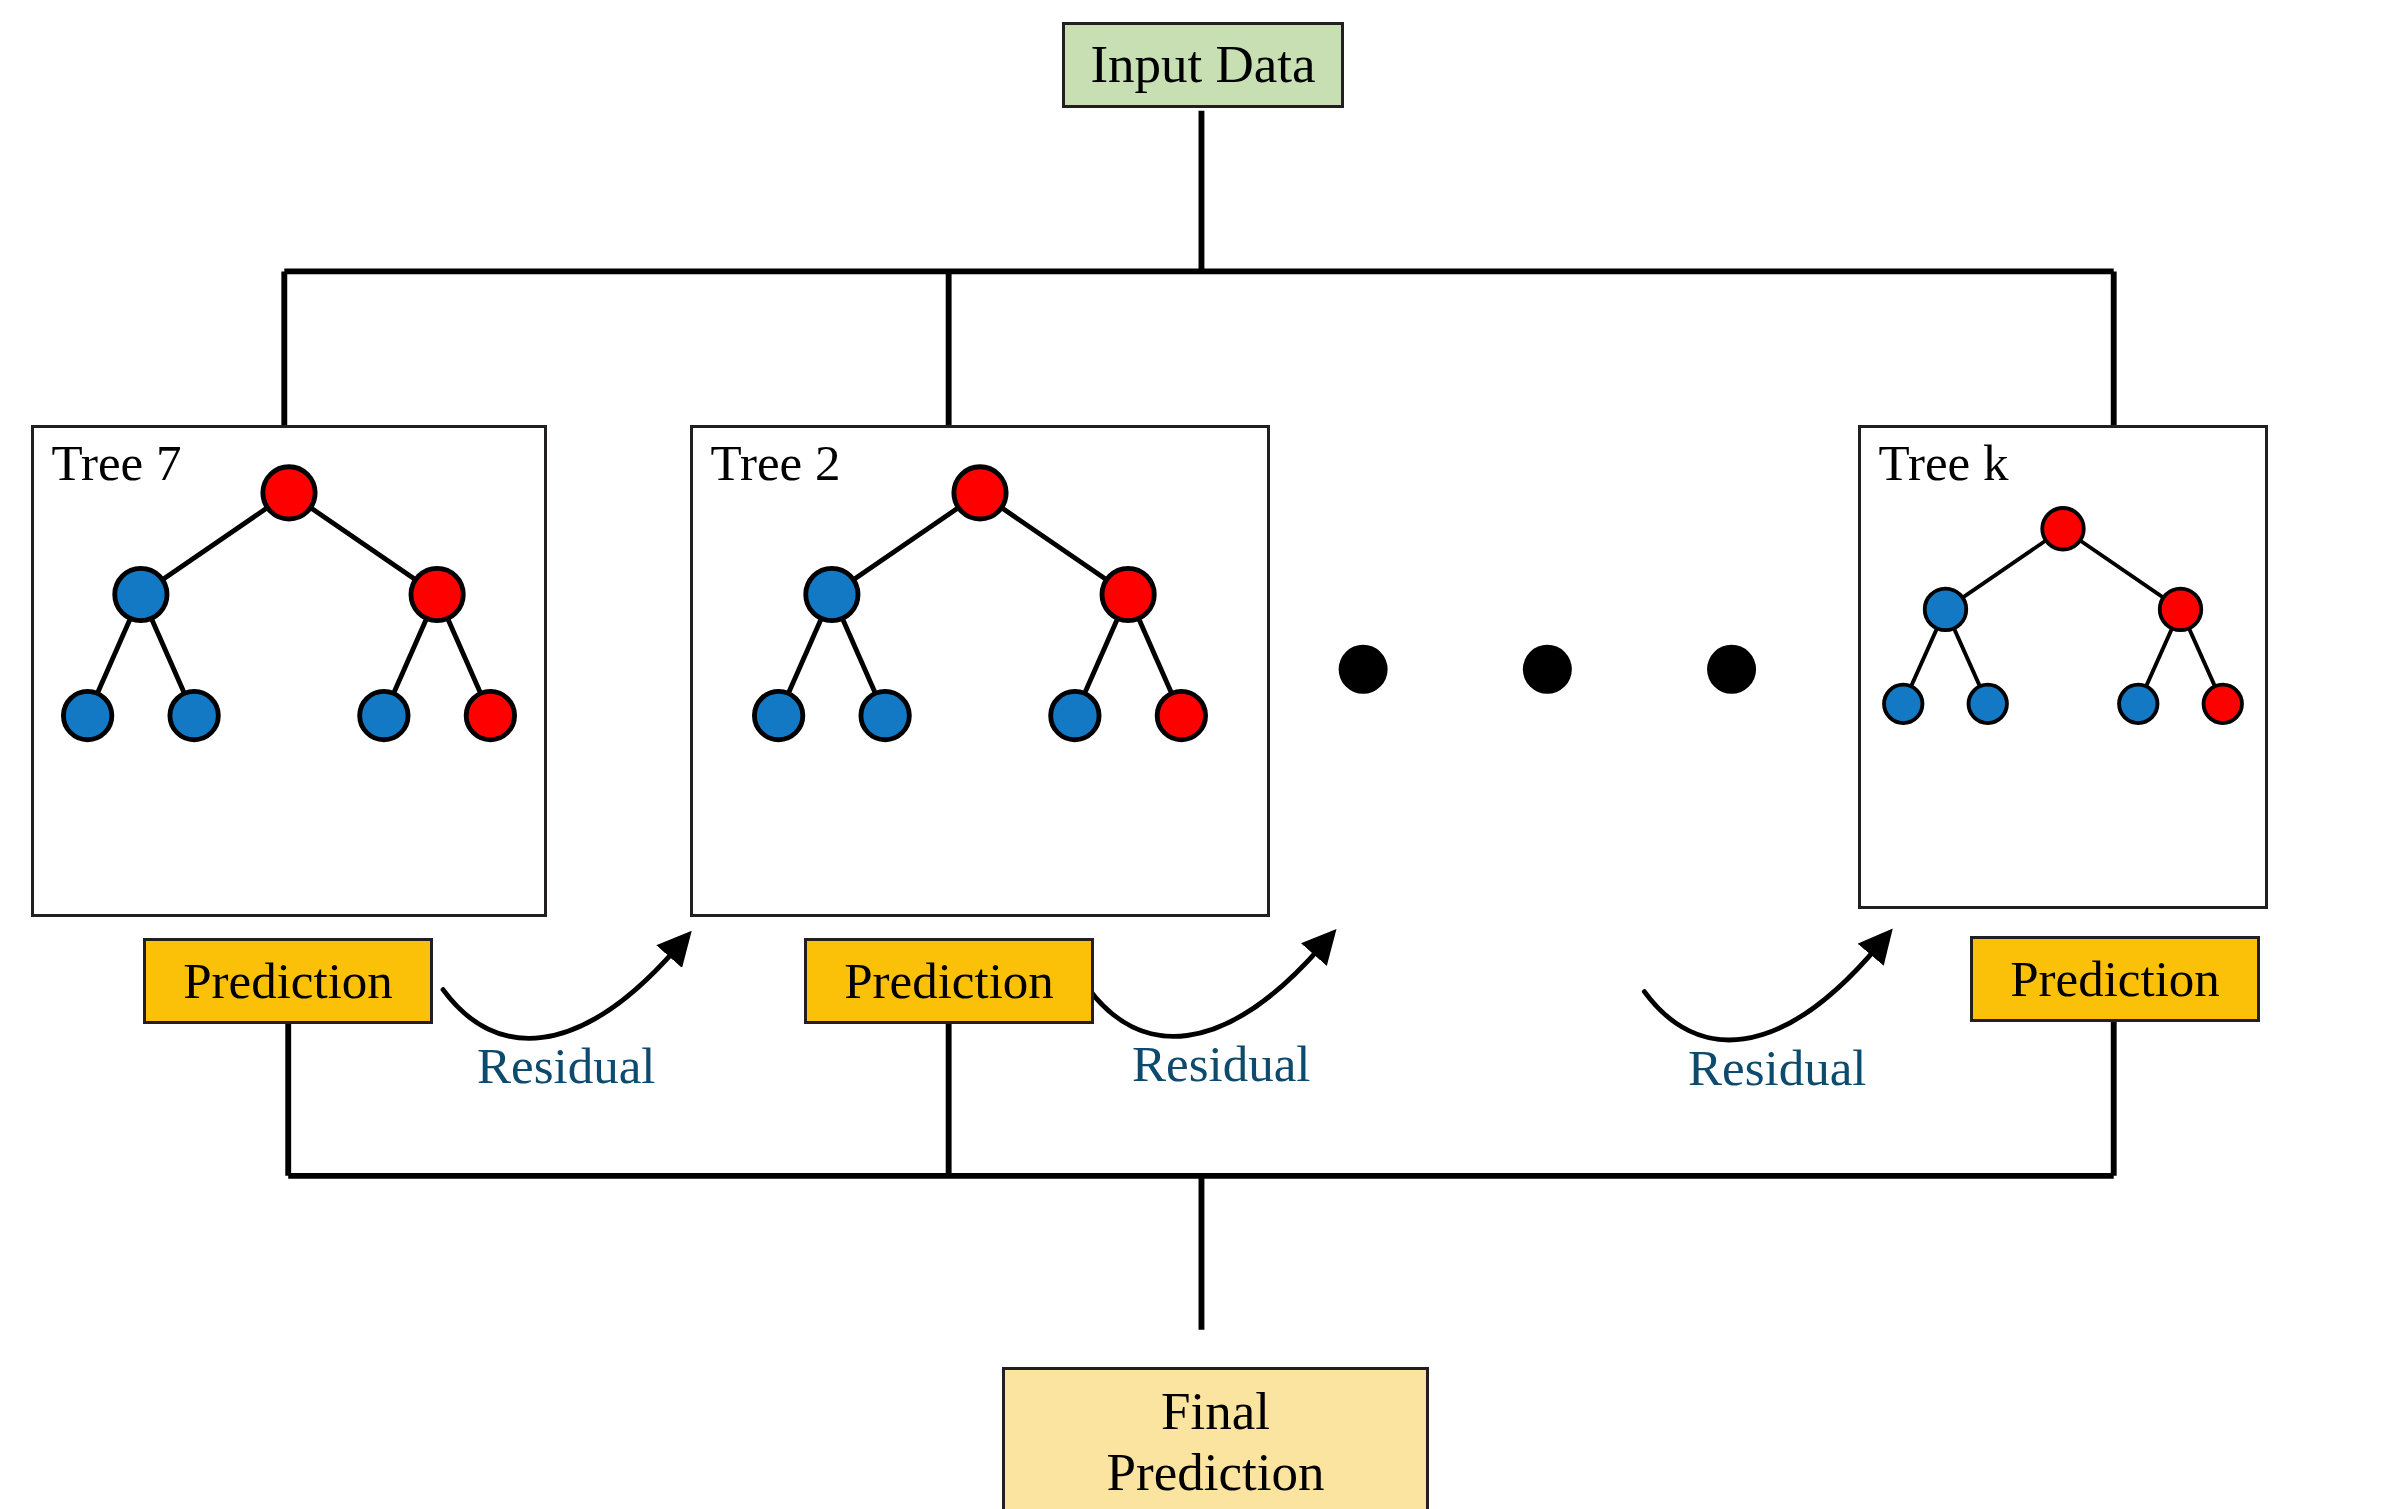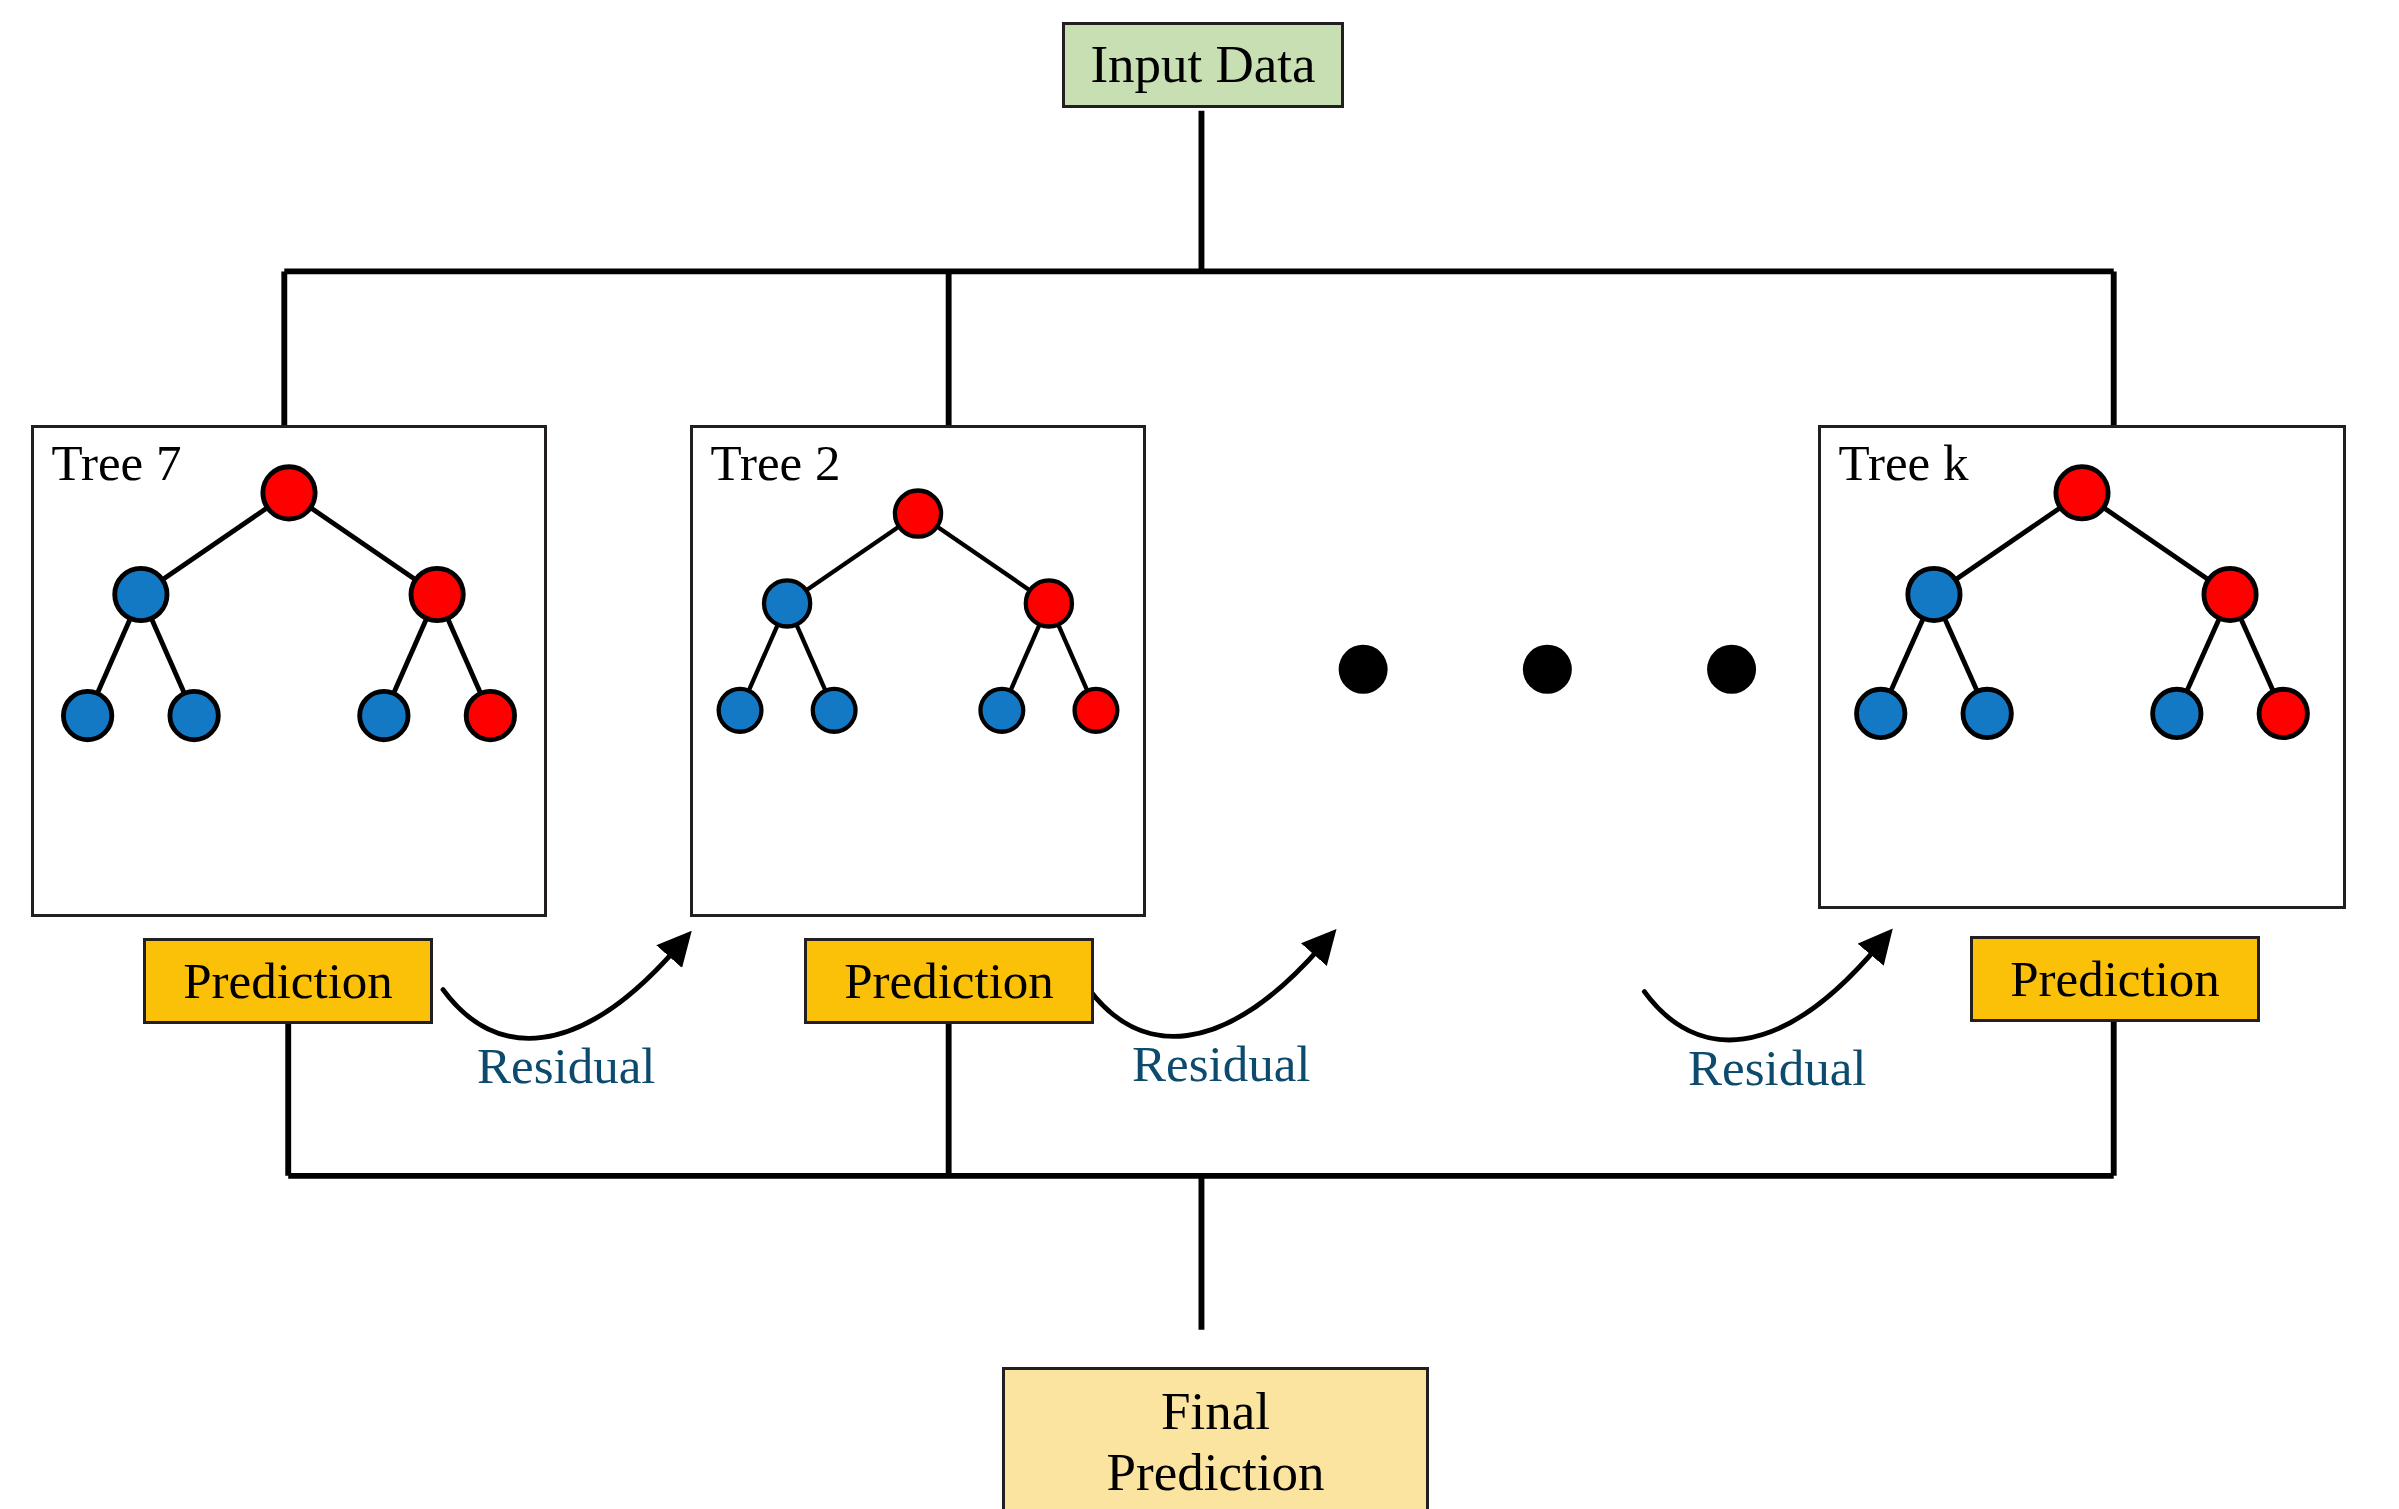--- a/index.html
+++ b/index.html
@@ -150,21 +150,21 @@
   </div>
 
   <div class="node-box pred-box" style="left:143px; top:938px; width:290px; height:86px;">
     <span>Prediction</span>
   </div>
 
   <div class="residual-label" style="left:477px; top:1037px;">
     <span>Residual</span>
   </div>
 
-  <div class="tree-box" style="left:690px; top:425px; width:456px; height:492px;">
+  <div class="tree-box" style="left:690px; top:425px; width:580px; height:492px;">
     <span class="tree-label">Tree 2</span>
     <svg class="tree-svg" viewBox="0 0 526 502">
       <g stroke="#000000" stroke-width="5" fill="none">
         <path d="M263,67 L110,172"></path>
         <path d="M263,67 L416,172"></path>
         <path d="M110,172 L55,297"></path>
         <path d="M110,172 L165,297"></path>
         <path d="M416,172 L361,297"></path>
         <path d="M416,172 L471,297"></path>
       </g>
@@ -181,21 +181,21 @@
   </div>
 
   <div class="node-box pred-box" style="left:804px; top:938px; width:290px; height:86px;">
     <span>Prediction</span>
   </div>
 
   <div class="residual-label" style="left:1132px; top:1035px;">
     <span>Residual</span>
   </div>
 
-  <div class="tree-box" style="left:1818px; top:425px; width:528px; height:484px;text-align:right;">
+  <div class="tree-box" style="left:1858px; top:425px; width:410px; height:484px;text-align:right;">
     <span class="tree-label">Tree k</span>
     <svg class="tree-svg" viewBox="0 0 526 494">
       <g stroke="#000000" stroke-width="5" fill="none">
         <path d="M263,67 L110,172"></path>
         <path d="M263,67 L416,172"></path>
         <path d="M110,172 L55,295"></path>
         <path d="M110,172 L165,295"></path>
         <path d="M416,172 L361,295"></path>
         <path d="M416,172 L471,295"></path>
       </g>

